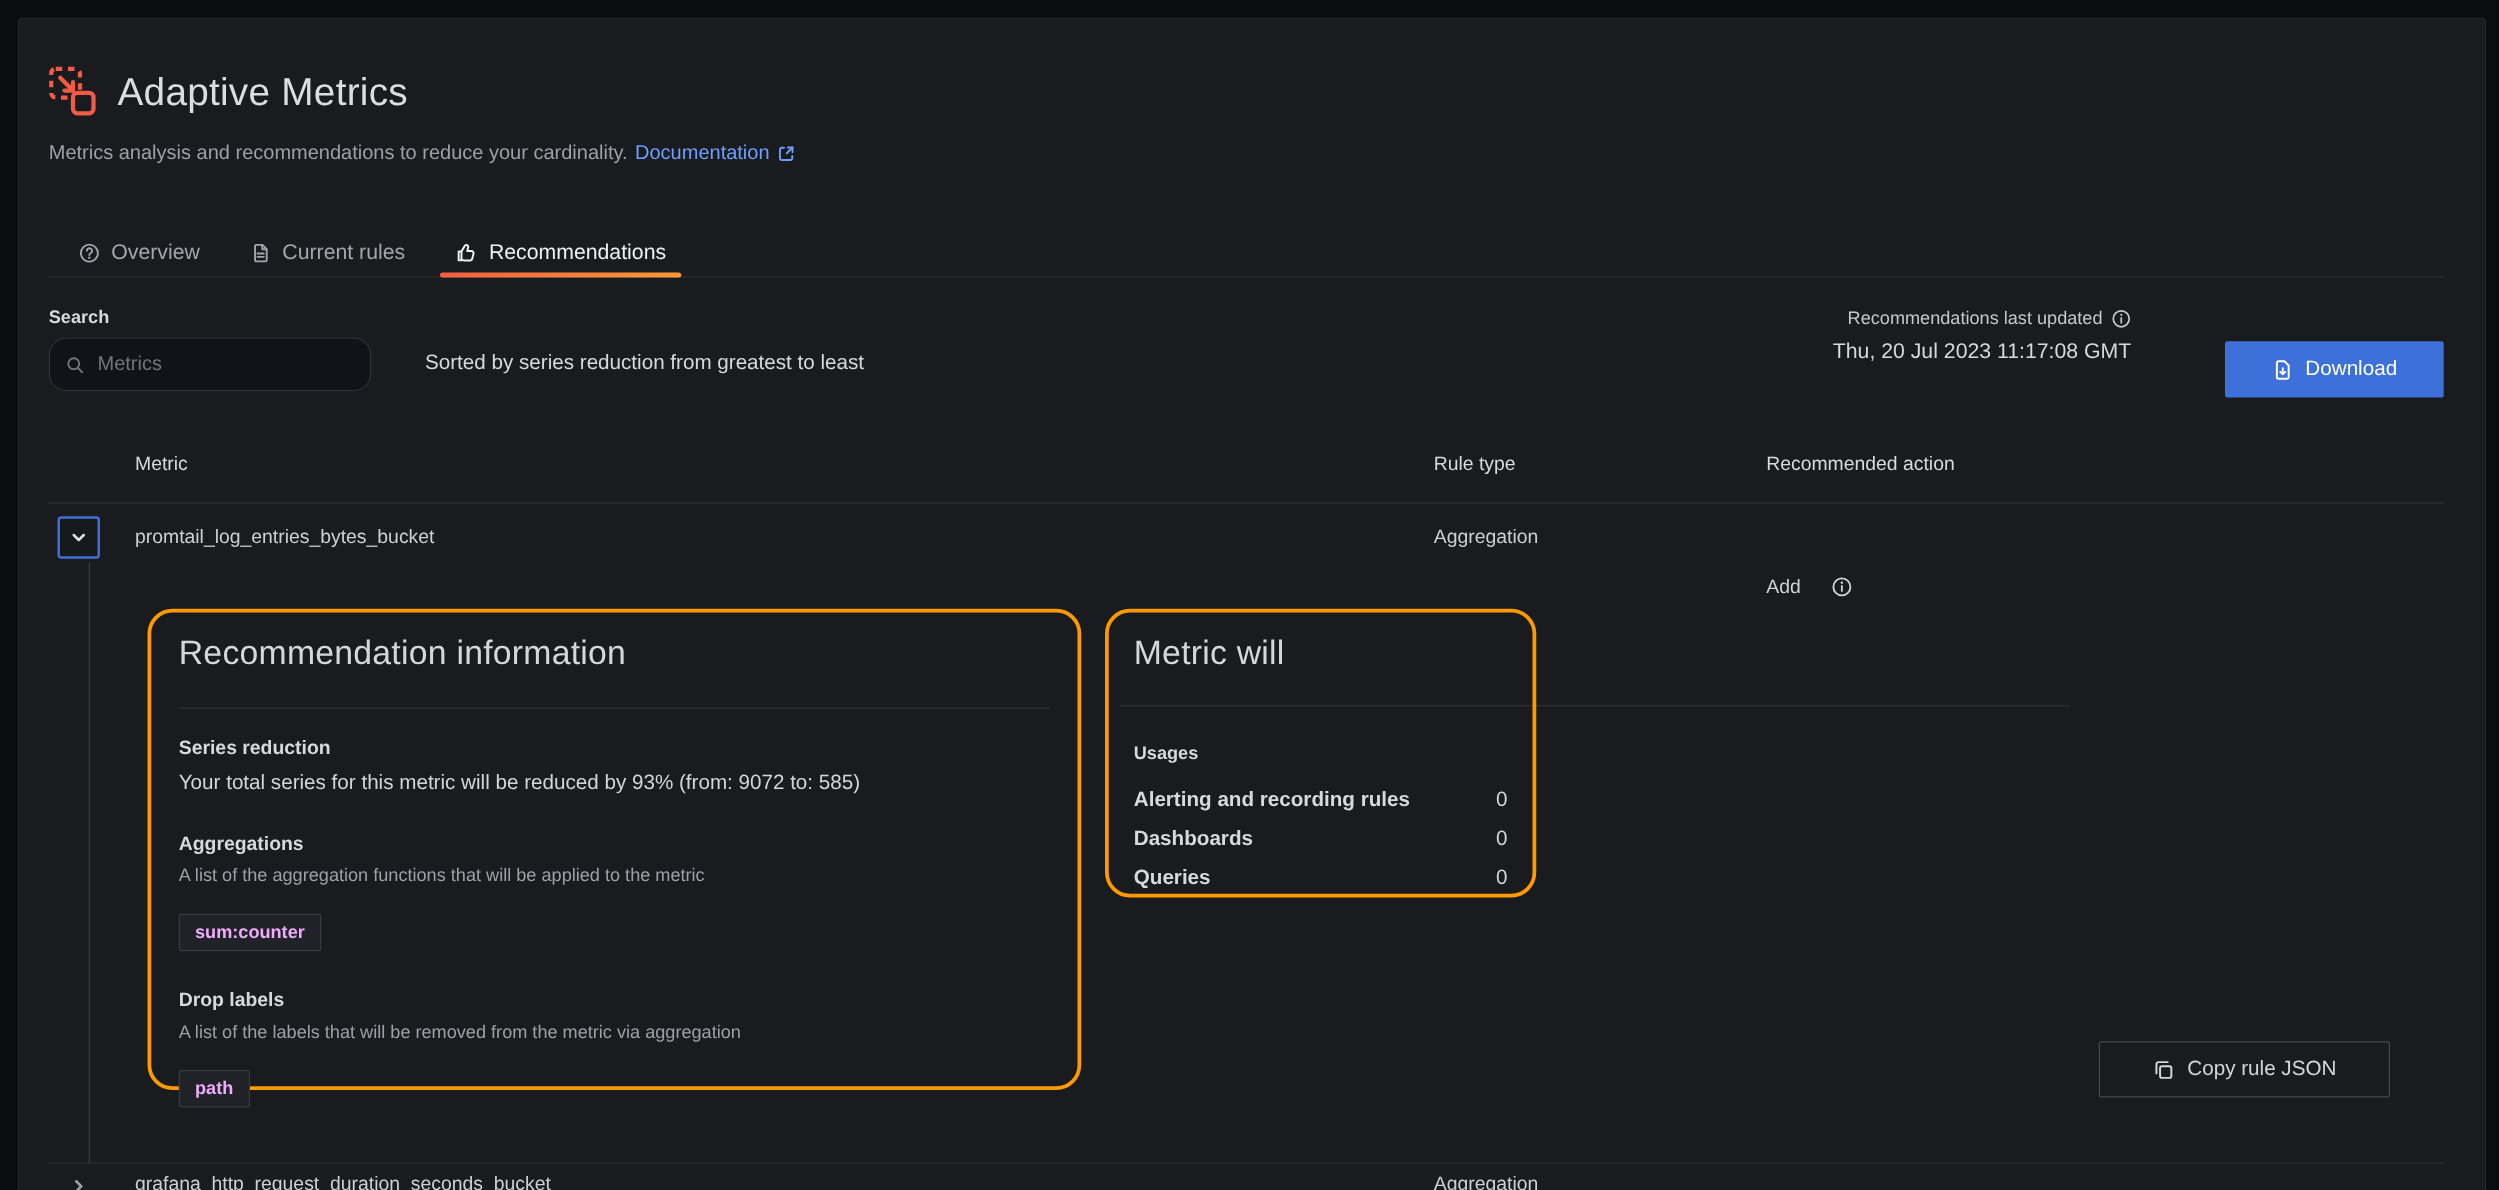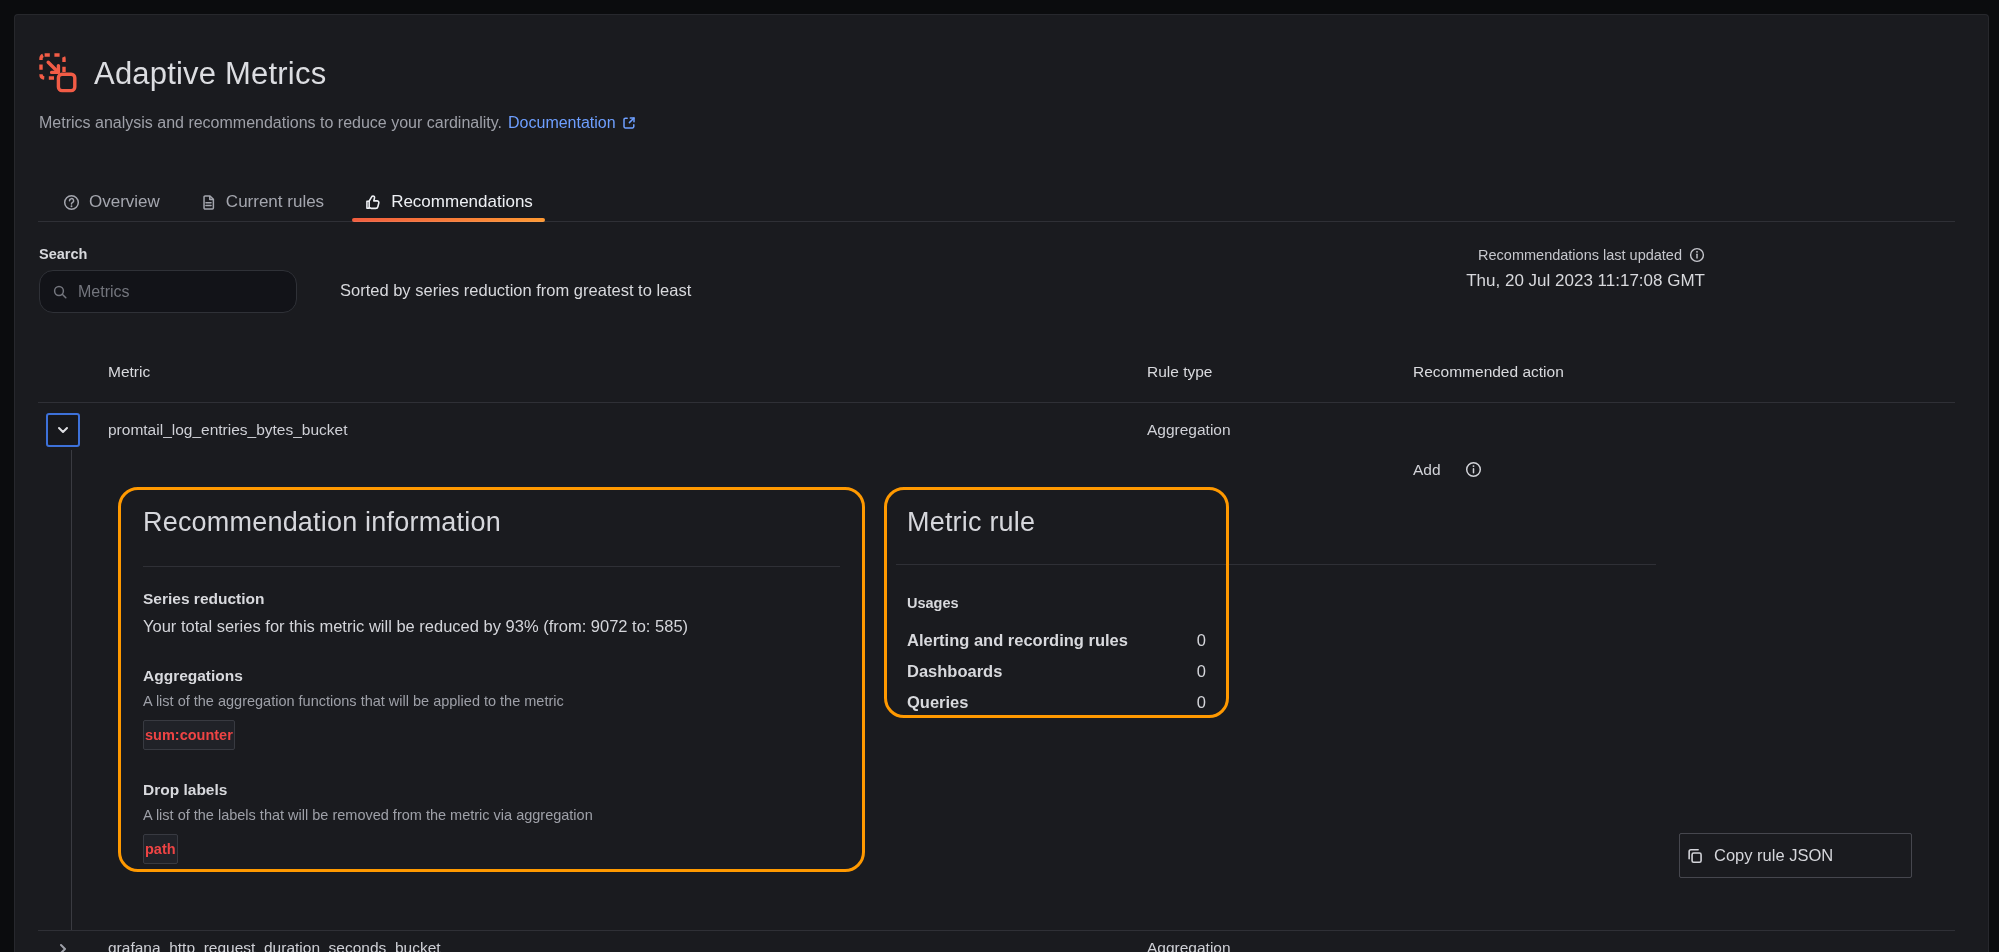--- a/index.html
+++ b/index.html
@@ -41,27 +41,27 @@
   .hl-box{border:3px solid #ff9900;border-radius:20px;box-sizing:border-box;}
   .reco-box{left:118px;top:487px;width:747px;height:385px;padding:14px 22px 0;}
   .stats-box{left:884px;top:487px;width:345px;height:231px;padding:14px 20px 0;}
   .box-title{margin:0;font-size:27px;line-height:36px;font-weight:400;color:#d6d7dc;letter-spacing:.2px;}
   .box-divider{height:1px;background:rgba(204,204,220,0.12);margin-top:26px;}
   .field-label{margin-top:22px;font-size:15.5px;font-weight:600;line-height:20px;color:#d8d9dd;}
   .field-label.mt28{margin-top:28px;}
   .field-label.mt30{margin-top:30px;}
   .field-text{margin-top:5px;font-size:16.5px;line-height:24px;color:#d4d5da;}
   .field-desc{margin-top:5px;font-size:14.5px;line-height:20px;color:#9ea0a8;}
-  .chip{display:inline-block;margin-top:9px;padding:6px 1px;background:#202228;border:1px solid #383a41;border-radius:2px;font-size:14.5px;font-weight:700;color:#ef4444;}
+  .chip{display:inline-block;margin-top:20px;padding:6px 12px;background:#202228;border:1px solid #383a41;border-radius:2px;font-size:14.5px;font-weight:700;color:#f0abfc;}
   .usages-label{margin-top:53px;font-size:14.5px;font-weight:700;line-height:20px;color:#d8d9dd;}
   .stat-row{height:31px;display:flex;align-items:center;justify-content:space-between;}
   .stat-row.first{margin-top:12px;}
   .stat-label{font-size:16.5px;font-weight:600;color:#d8d9dd;}
   .stat-value{font-size:16.5px;color:#d4d5da;}
-  .copy-btn{left:1679px;top:833px;width:233px;height:45px;background:transparent;border:1px solid rgba(204,204,220,0.25);border-radius:2px;display:flex;align-items:center;justify-content:flex-start;gap:10px;color:#d5d6db;font-size:16.5px;font-weight:500;font-family:inherit;cursor:pointer;}
+  .copy-btn{left:1679px;top:833px;width:233px;height:45px;background:transparent;border:1px solid rgba(204,204,220,0.25);border-radius:2px;display:flex;align-items:center;justify-content:center;gap:10px;color:#d5d6db;font-size:16.5px;font-weight:500;font-family:inherit;cursor:pointer;}
   .bottom-divider{left:38px;top:930px;width:1917px;height:1px;background:rgba(204,204,220,0.12);}
   .collapse-chevron{left:55px;top:941px;color:#9ea0a8;}
   .row-y2{top:939px;}
 </style>
 </head>
 <body>
 
 <div class="stage">
   <div class="panel"></div>
 
@@ -129,20 +129,27 @@
       <span>Recommendations last updated</span>
       <svg width="16" height="16" viewBox="0 0 16 16" fill="none" stroke="currentColor" stroke-width="1.4">
         <circle cx="8" cy="8" r="6.4"></circle>
         <path d="M8 7.3 v3.8" stroke-linecap="round"></path>
         <circle cx="8" cy="4.8" r="0.9" fill="currentColor" stroke="none"></circle>
       </svg>
     </span>
     <div class="updated-value">Thu, 20 Jul 2023 11:17:08 GMT</div>
   </div>
 
+  <button class="abs download-btn">
+    <svg width="18" height="18" viewBox="0 0 16 16" fill="none" stroke="#ffffff" stroke-width="1.4" stroke-linecap="round" stroke-linejoin="round">
+      <path d="M5 1.8 h4.4 L12.4 4.8 v8.4 a1 1 0 0 1 -1 1 H5 a1 1 0 0 1 -1-1 V2.8 a1 1 0 0 1 1-1 z"></path>
+      <path d="M8.2 6.8 v4.2 M6.4 9.3 l1.8 1.8 1.8-1.8"></path>
+    </svg>
+    <span>Download</span>
+  </button>
 
   <div class="abs col-head" style="left:108px;">Metric</div>
   <div class="abs col-head" style="left:1147px;">Rule type</div>
   <div class="abs col-head" style="left:1413px;">Recommended action</div>
   <div class="abs header-divider"></div>
 
   <button class="abs expand-btn">
     <svg width="16" height="16" viewBox="0 0 16 16" fill="none" stroke="currentColor" stroke-width="2" stroke-linecap="round" stroke-linejoin="round">
       <path d="M4 6 l4 4 4-4"></path>
     </svg>
@@ -168,21 +175,21 @@
     <div class="field-text">Your total series for this metric will be reduced by 93% (from: 9072 to: 585)</div>
     <div class="field-label mt28">Aggregations</div>
     <div class="field-desc">A list of the aggregation functions that will be applied to the metric</div>
     <div><span class="chip">sum:counter</span></div>
     <div class="field-label mt30">Drop labels</div>
     <div class="field-desc">A list of the labels that will be removed from the metric via aggregation</div>
     <div><span class="chip">path</span></div>
   </div>
 
   <div class="abs hl-box stats-box">
-    <h2 class="box-title">Metric rule</h2>
+    <h2 class="box-title">Metric will</h2>
     <div class="usages-label">Usages</div>
     <div class="stat-row first">
       <span class="stat-label">Alerting and recording rules</span>
       <span class="stat-value">0</span>
     </div>
     <div class="stat-row">
       <span class="stat-label">Dashboards</span>
       <span class="stat-value">0</span>
     </div>
     <div class="stat-row">

